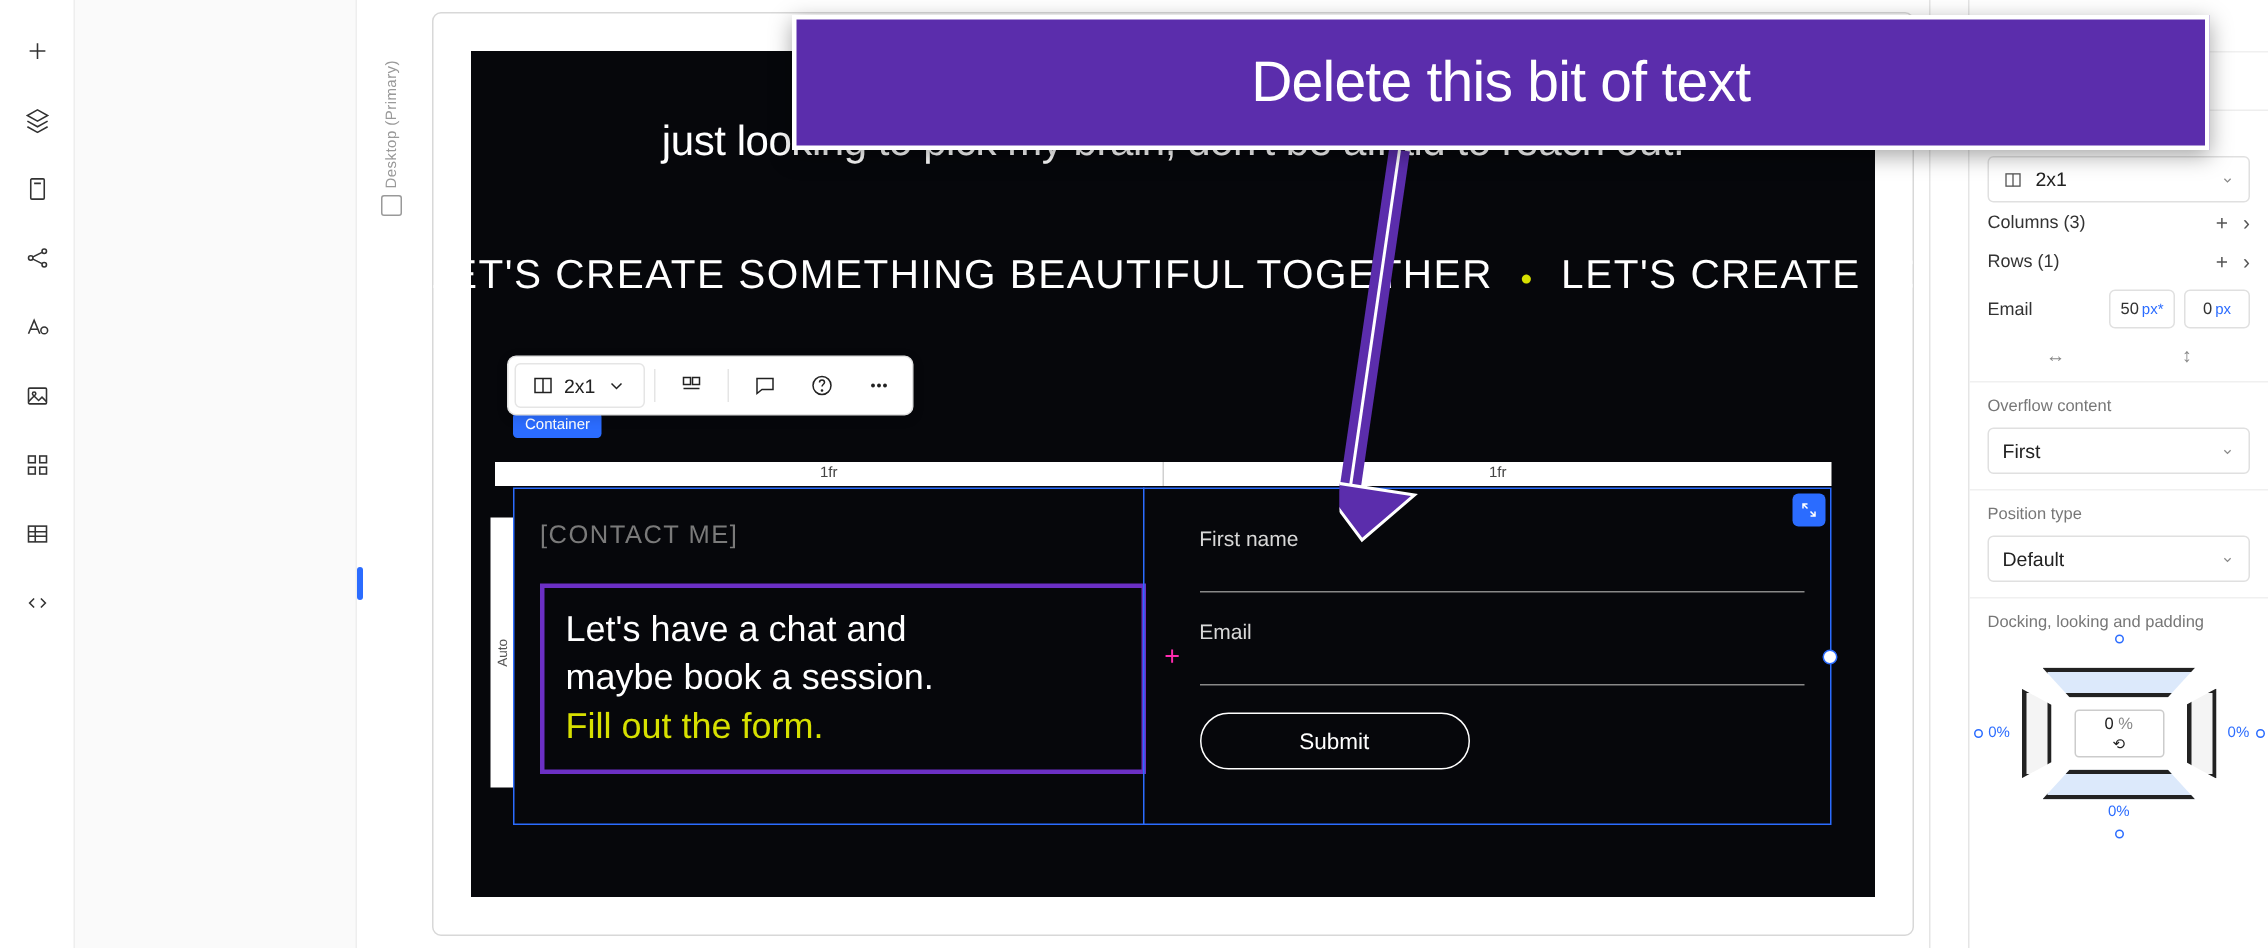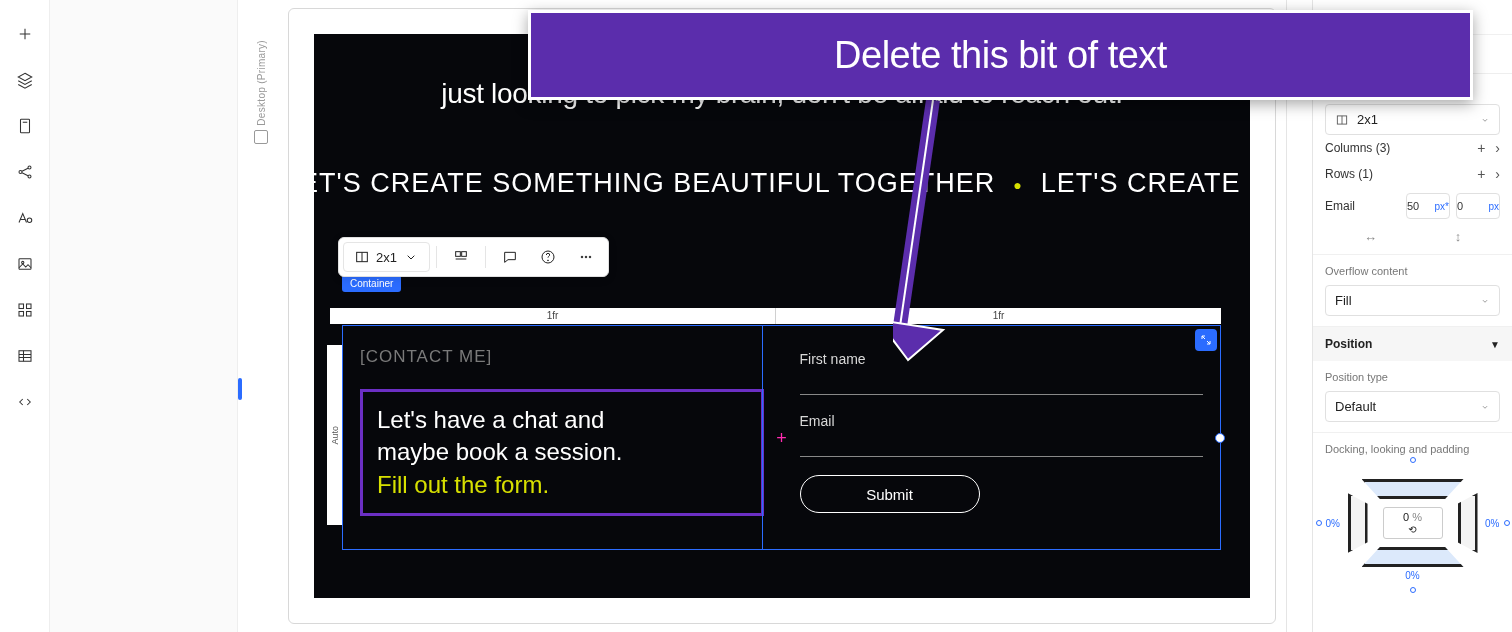--- a/index.html
+++ b/index.html
@@ -93,21 +93,21 @@
   .section { padding:10px 12px; border-bottom:1px solid #f0f0f0; }
   .section .hdr { font-size:11px; color:#777; margin-bottom:8px; }
   .selectbox { border:1px solid #e0e0e0; border-radius:4px; padding:7px 9px; display:flex; align-items:center; gap:8px; cursor:pointer; }
   .selectbox span { font-size:13px; color:#222; flex:1; }
   .selectbox .lic { width:14px; height:14px; }
   .row { display:flex; align-items:center; justify-content:space-between; padding:6px 0; }
   .row .lab { font-size:12px; color:#333; }
   .row .ics { display:flex; gap:10px; color:#555; }
   .row .ics span { cursor:pointer; font-size:14px; line-height:1; }
   .gapinputs { display:flex; gap:6px; align-items:center; }
-  .gapinputs .inp { border:1px solid #e0e0e0; border-radius:4px; width:44px; height:26px; display:flex; align-items:center; justify-content:space-between; font-size:11px; color:#333; }
+  .gapinputs .inp { border:1px solid #e0e0e0; border-radius:4px; width:44px; height:26px; display:flex; align-items:center; justify-content:center; font-size:11px; color:#333; }
   .gapinputs .inp .u { color:#2b6cff; font-size:10px; margin-left:2px; }
   .axisrow { display:flex; justify-content:space-around; padding-top:4px; color:#888; font-size:13px; }
 
   .poshdr { background:#f6f6f6; padding:10px 12px; font-size:12px; font-weight:600; display:flex; justify-content:space-between; align-items:center; cursor:pointer; }
   .poshdr .caret { font-size:10px; }
 
   .dock { display:flex; flex-direction:column; align-items:center; gap:4px; padding:6px 0; }
   .dockbox { position:relative; width:130px; height:88px; }
   .trap { position:absolute; border-style:solid; }
   .trap.top { left:14px; top:0; width:102px; height:20px; background:linear-gradient(#dce9fb,#dce9fb); clip-path:polygon(0 0,100% 0,82% 100%,18% 100%); }
@@ -366,31 +366,27 @@
       </div>
       <div class="axisrow">
           <span>↔</span>
           <span>↕</span>
         </div>
     </div>
 
     <div class="section">
       <div class="hdr">Overflow content</div>
       <div class="selectbox">
-        <span>Fill</span>
+        <span>First</span>
         <svg class="chevd" viewBox="0 0 24 24" stroke="#888" fill="none" stroke-width="2">
             <path d="M7 10l5 5 5-5"></path>
           </svg>
       </div>
     </div>
 
-    <div class="poshdr">
-      <span>Position</span>
-      <span class="caret">▼</span>
-    </div>
 
     <div class="section">
       <div class="hdr">Position type</div>
       <div class="selectbox">
         <span>Default</span>
         <svg class="chevd" viewBox="0 0 24 24" stroke="#888" fill="none" stroke-width="2">
             <path d="M7 10l5 5 5-5"></path>
           </svg>
       </div>
     </div>

